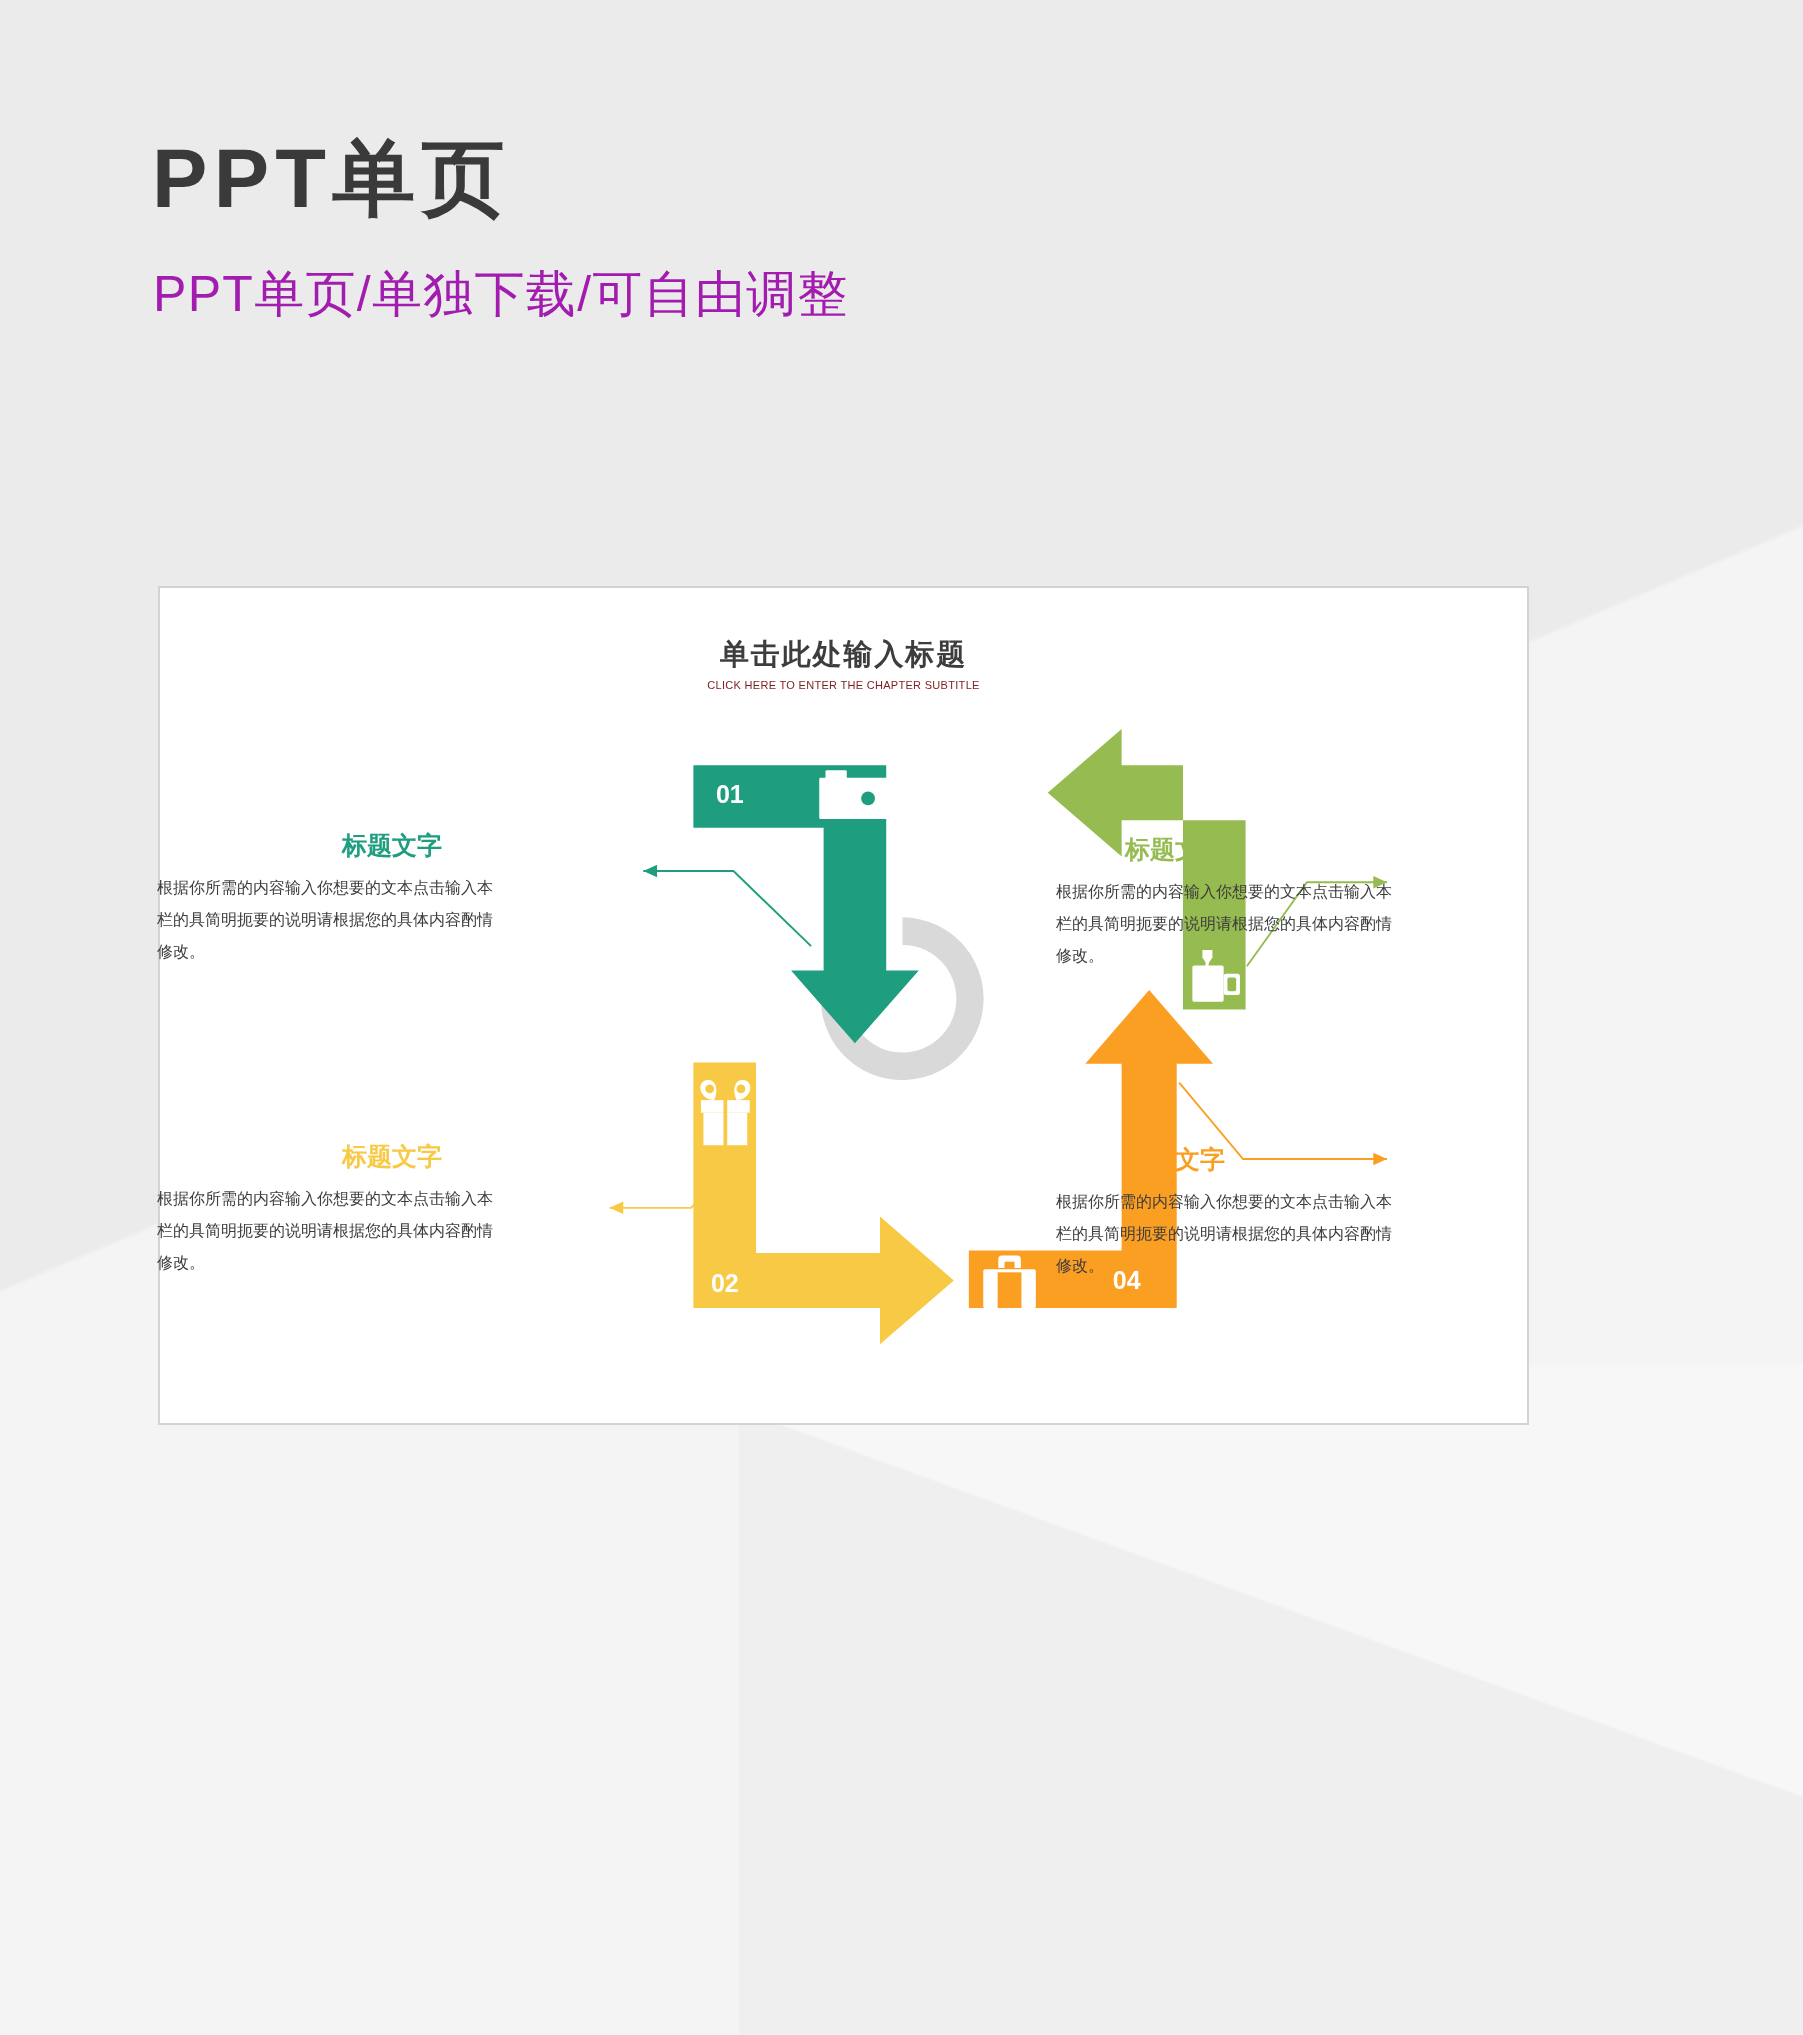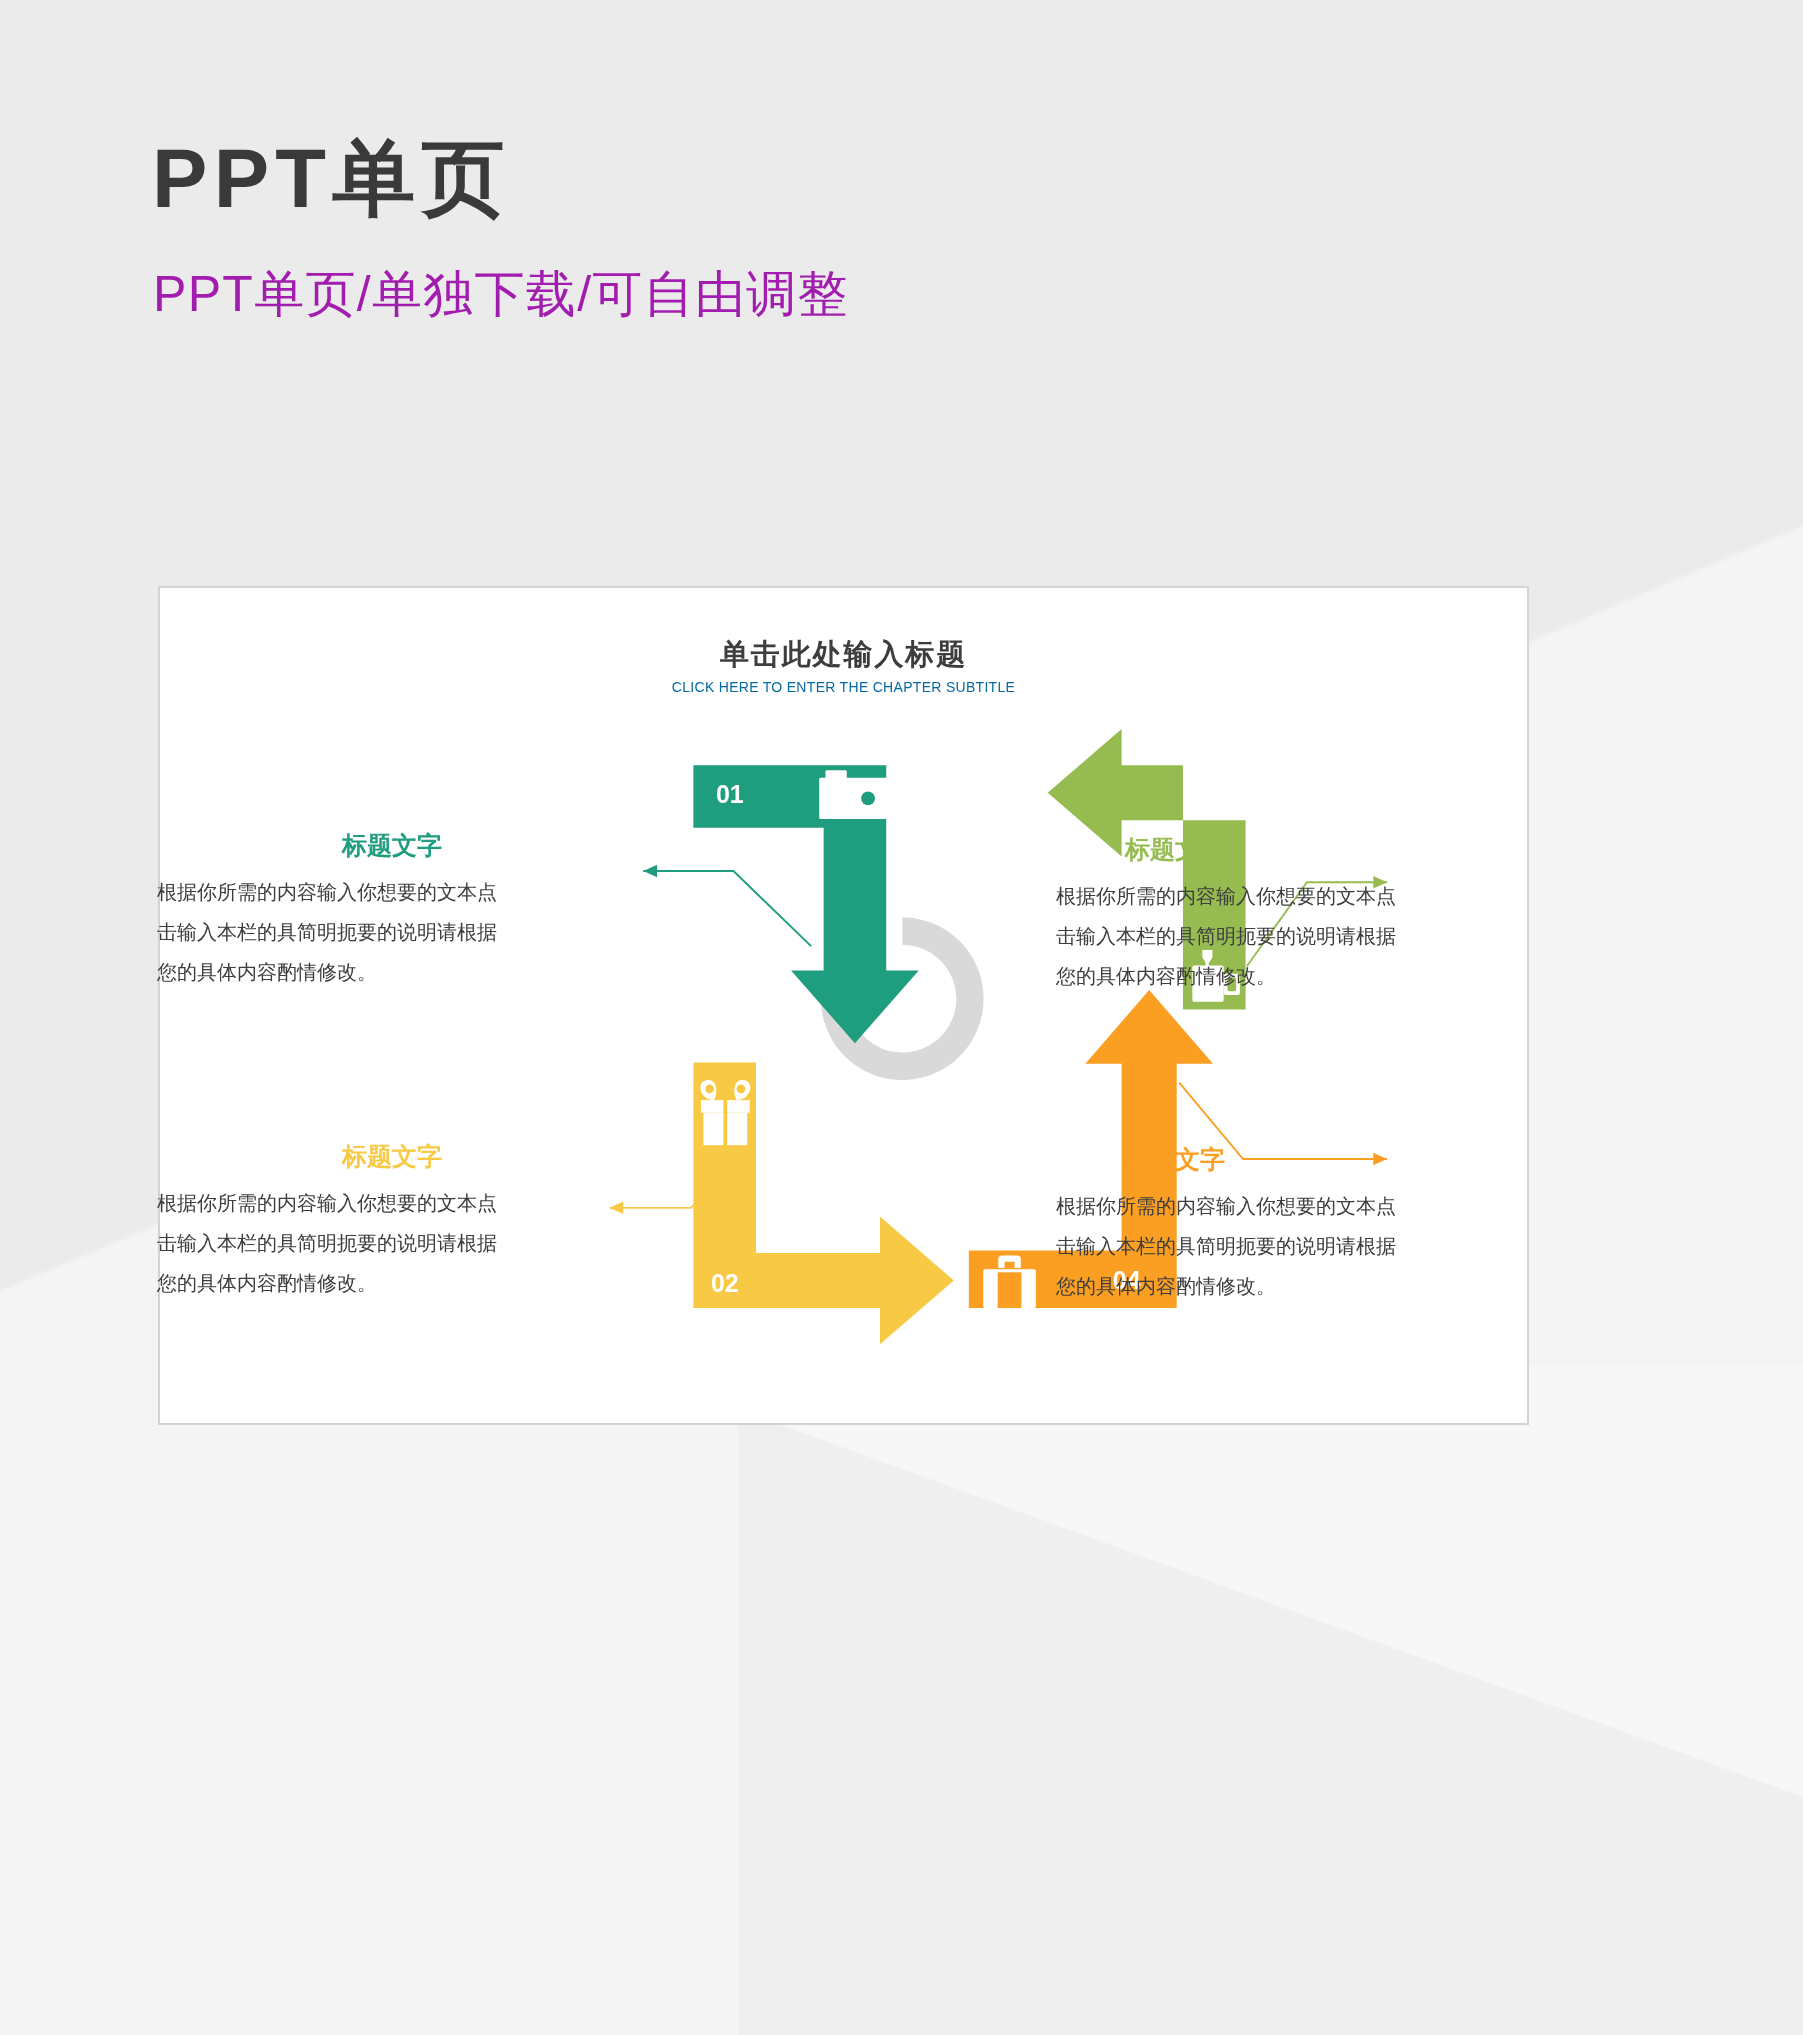--- a/index.html
+++ b/index.html
@@ -44,34 +44,34 @@
   }
   .slide-inner{position:absolute;inset:0;}
 
   .slide-title{
     position:absolute;left:0;right:0;top:47px;
     text-align:center;font-size:29px;font-weight:700;color:#3d3d3d;
     letter-spacing:1.9px;
   }
   .slide-subtitle{
     position:absolute;left:0;right:0;top:91px;
-    text-align:center;font-size:14px;font-weight:400;color:#0369a1;
+    text-align:center;font-size:11px;font-weight:400;color:#7f1d1d;
     letter-spacing:0.3px;
   }
 
   
   .diagram{position:absolute;left:0;top:0;width:1485px;height:839px;}
 
   
   .txtblk{position:absolute;width:351px;}
   .txtblk .lbl{
     font-size:25px;font-weight:700;line-height:1;white-space:nowrap;margin-top:8px;
   }
   .txtblk .body{
-    margin-top:13.8px;font-size:20px;color:#3d3d3d;line-height:2.0;
+    margin-top:13.8px;font-size:16px;color:#3d3d3d;line-height:2.0;
     font-weight:400;
   }
   .txtblk.right .lbl{text-align:left;}
   .txtblk.left .lbl{text-align:right;}
 
   #blk1{left:-3.1px;top:237px;}
   #blk1 .lbl{color:#1e9d7f;padding-right:66px;}
   #blk2{left:-3.1px;top:548px;}
   #blk2 .lbl{color:#f8c945;padding-right:66px;}
   #blk3{left:896px;top:241px;}

